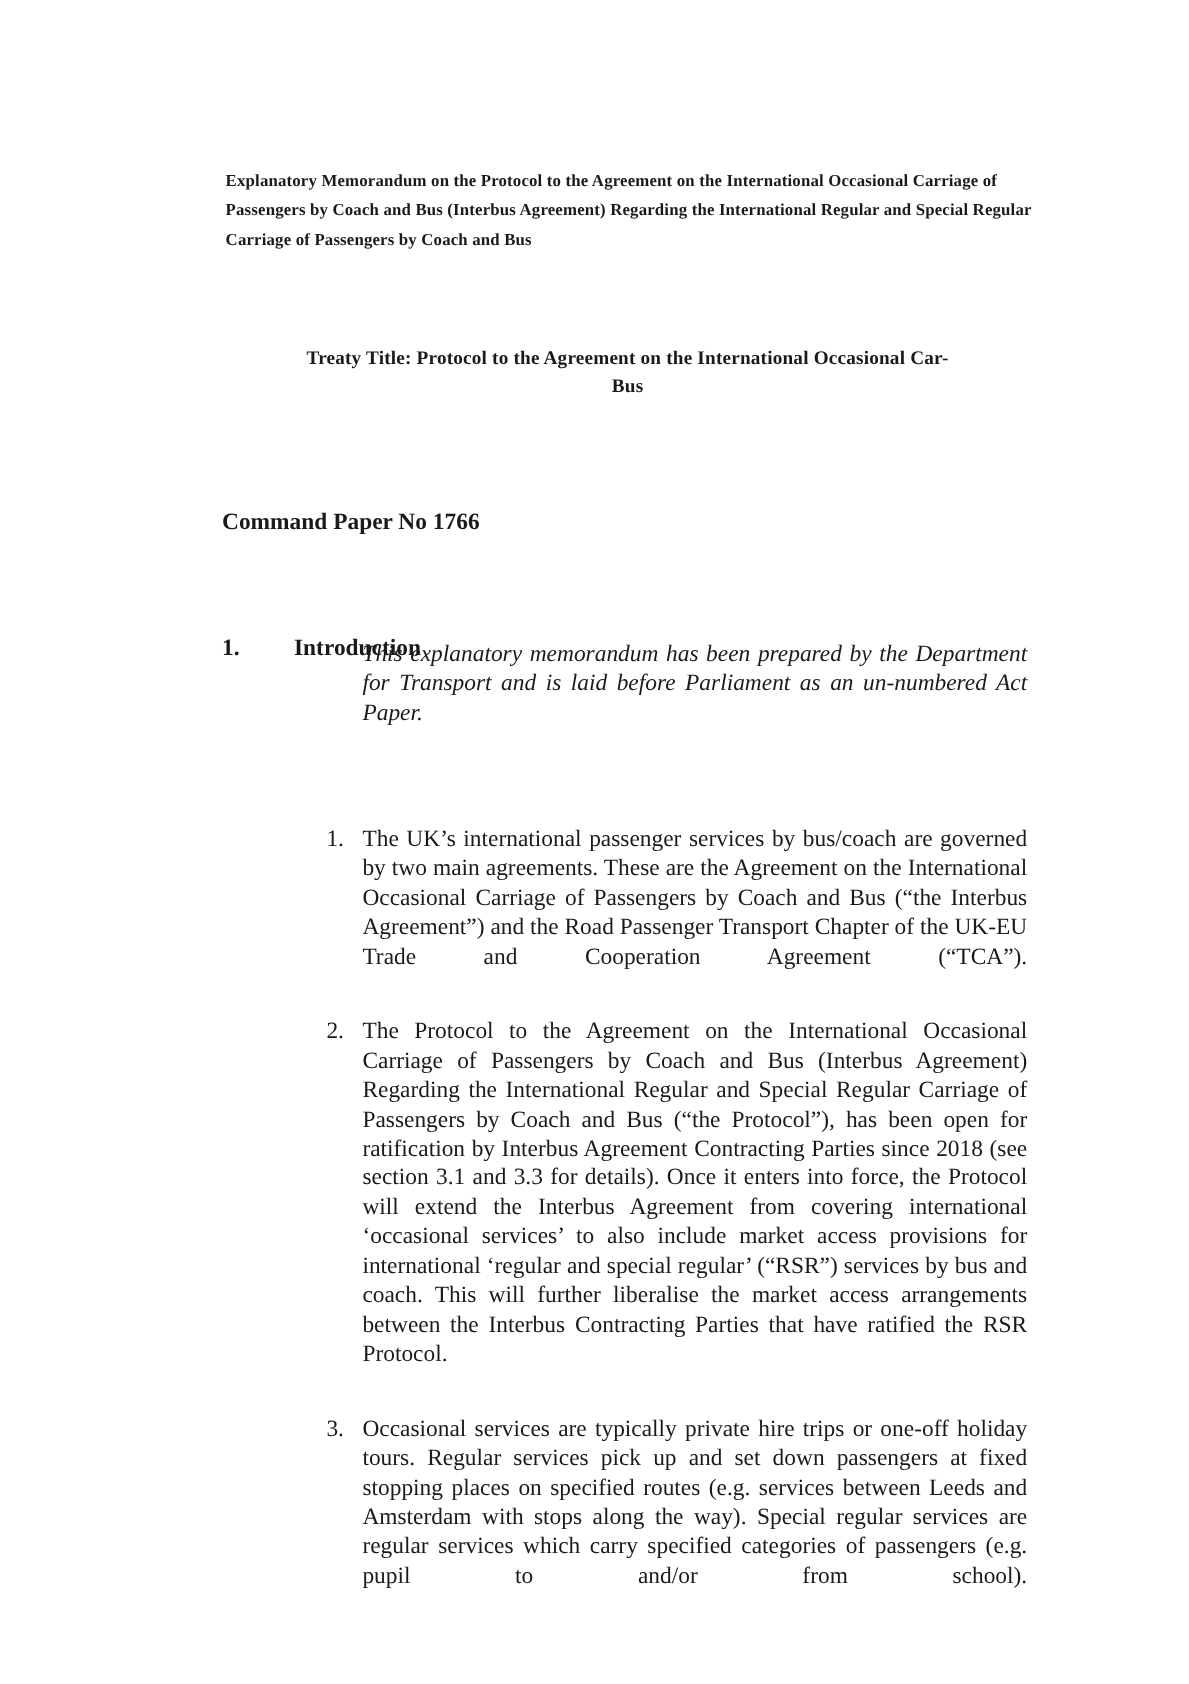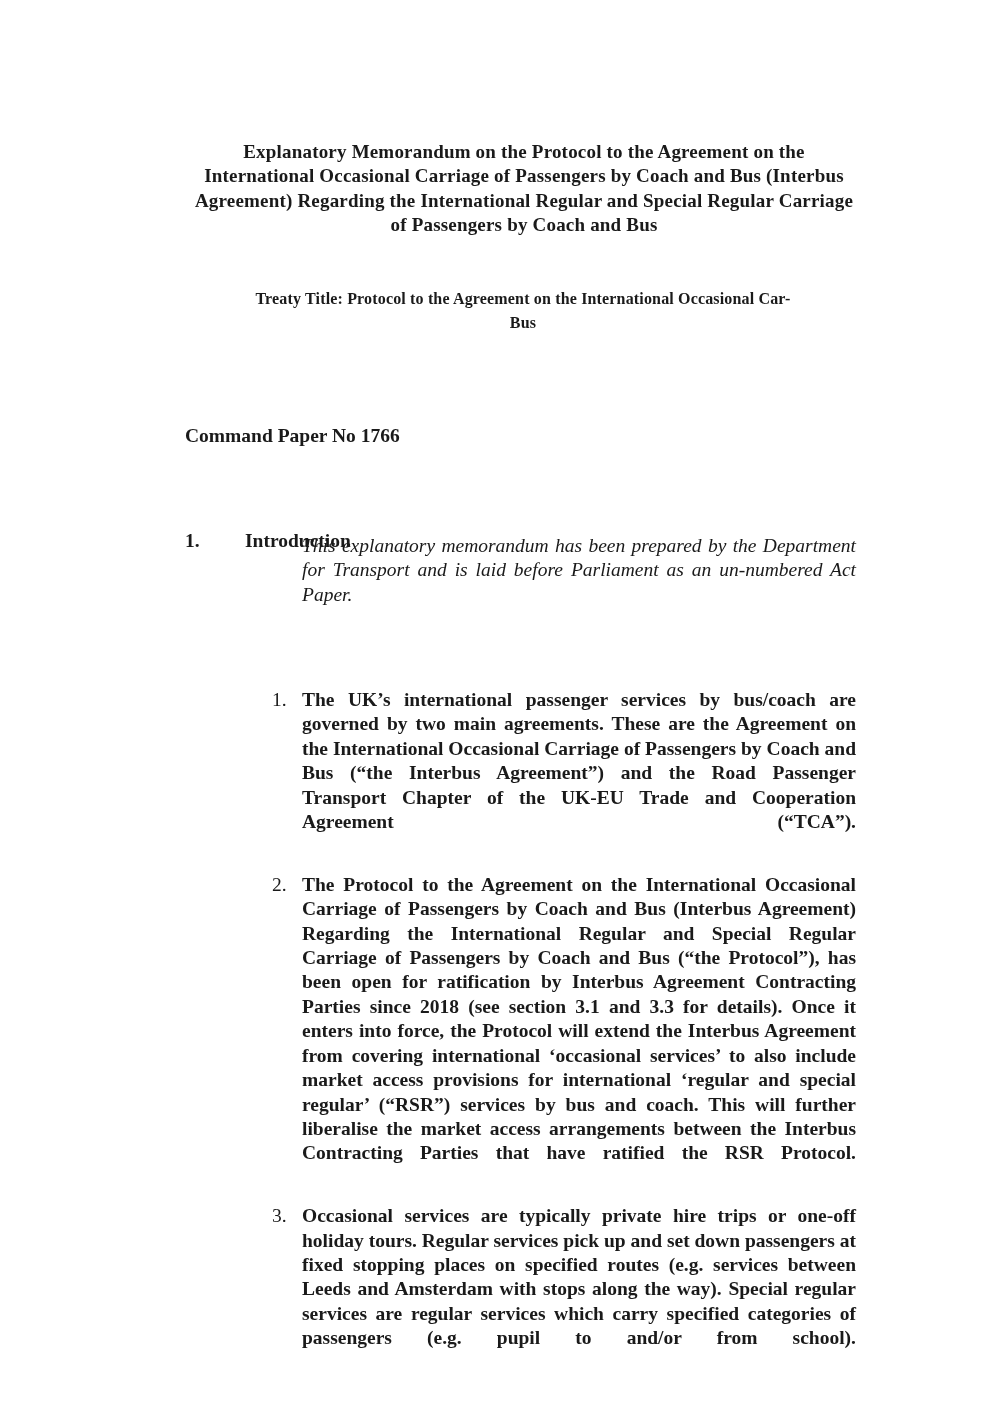--- a/index.html
+++ b/index.html
@@ -24,23 +24,23 @@
     background: #ffffff;
     overflow: hidden;
   }
 
   
   .doc-title {
     position: absolute;
     left: 188px;
     top: 140px;
     width: 672px;
-    text-align: center;
+    text-align: left;
     font-weight: bold;
-    font-size: 19px;
+    font-size: 14px;
     line-height: 24.4px;
     letter-spacing: 0.01em;
   }
 
   
   .treaty-title {
     position: absolute;
     left: 188px;
     top: 287px;
     width: 670px;
@@ -114,21 +114,20 @@
   .sub-item:last-child { margin-bottom: 0; }
   .sub-item .item-num {
     position: absolute;
     left: 0;
     top: 0;
     width: 24px;
     text-align: left;
   }
   .sub-item .item-text {
     display: block;
-    font-weight: bold;
   }
   
   .sub-item .item-text::after {
     content: "";
     display: inline-block;
     width: 100%;
   }
 </style>
 </head>
 <body>

